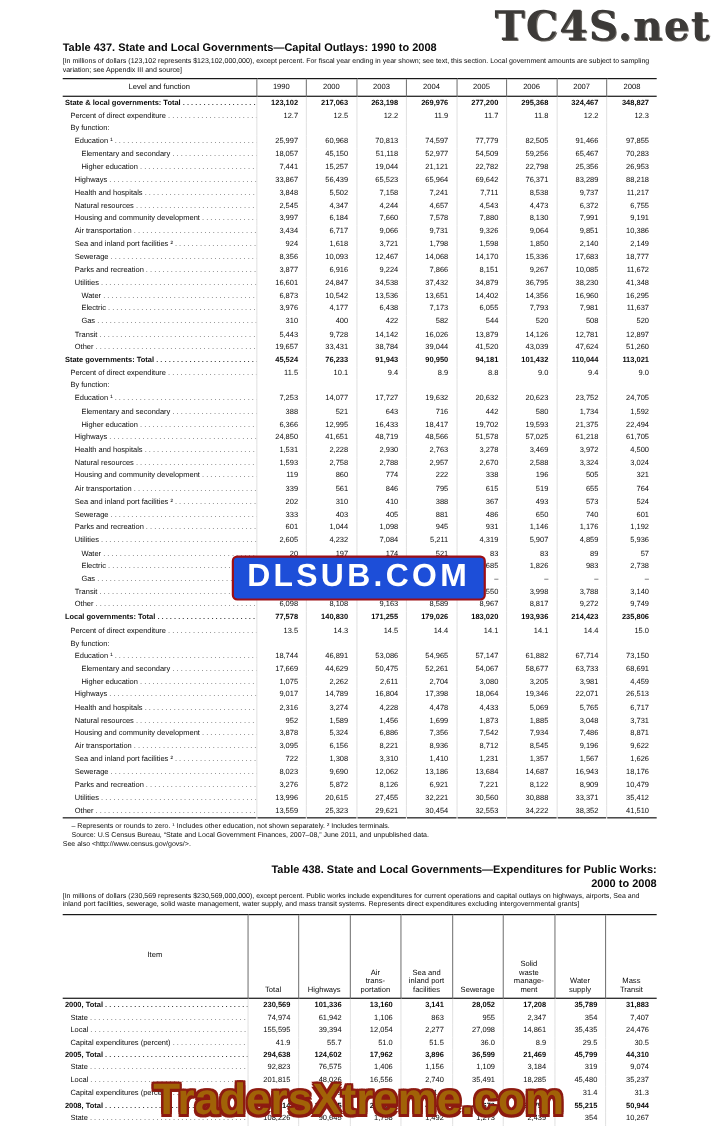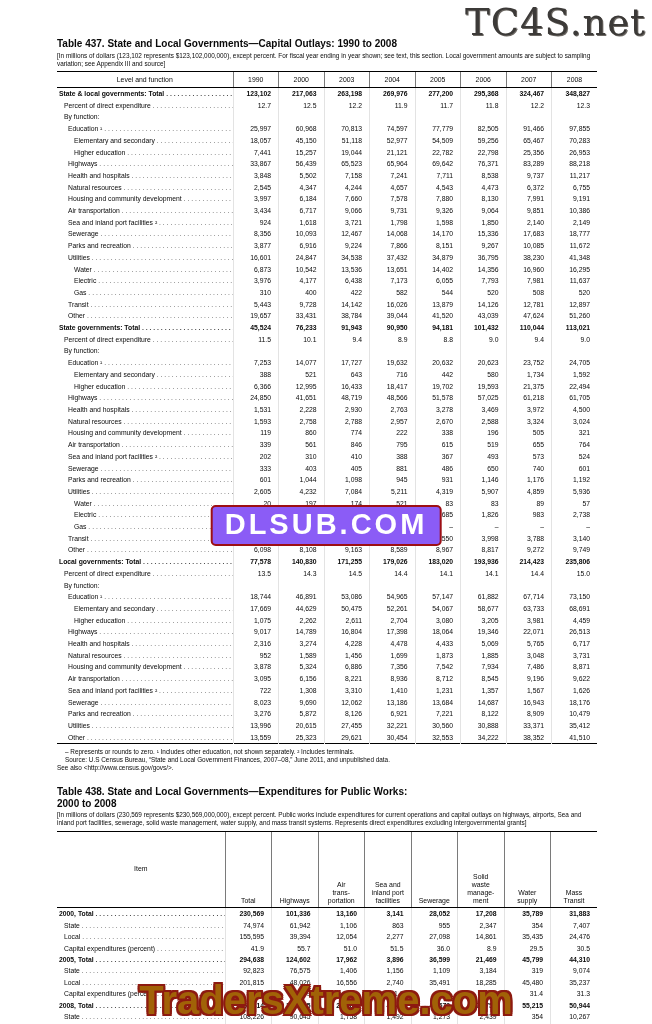--- a/index.html
+++ b/index.html
@@ -1,21 +1,21 @@
 <!DOCTYPE html>
 <html><head>
 <meta charset="utf-8">
 <style>
   html,body{margin:0;padding:0;}
   body{width:652px;height:1024px;position:relative;overflow:hidden;background:#ffffff;
        font-family:"Liberation Sans",sans-serif;color:#0a0a0a;}
   .page{position:absolute;inset:0;padding:6px 55px 0 57px;}
   .t-title{font-weight:700;font-size:10px;line-height:12px;}
   #title437{margin-top:32px;}
-  #title438{margin-top:14px;white-space:pre-line;line-height:11.5px;}
+  #title438{margin-top:14px;white-space:pre-line;line-height:11.5px;text-align:right;}
   .t-note{margin-top:2px;font-size:6.4px;line-height:7.5px;}
   table{width:100%;border-collapse:collapse;table-layout:fixed;}
   .t437{margin-top:4px;font-size:6.8px;border-bottom:1px solid #000;}
   .t437 thead th{border-top:1px solid #000;border-bottom:1px solid #000;font-weight:400;
                  height:13px;text-align:center;vertical-align:middle;font-size:6.9px;}
   .t437 thead th + th,.t438 thead th + th{border-left:1px solid #7a7a7a;}
   .t437 tbody td{line-height:9.7px;white-space:nowrap;}
   .t437 .c-label{width:176px;}
   .t437 .c-num{width:45.5px;}
   .num{text-align:right;padding-right:7px;}
@@ -27,23 +27,23 @@
   .fn{margin-top:4px;font-size:6.4px;line-height:8px;}
   .fn .ind{text-indent:8px;}
   .t438{margin-top:5px;font-size:6.8px;border-bottom:1px solid #000;}
   .t438 thead th{border-top:1px solid #000;border-bottom:1px solid #000;font-weight:400;
                  vertical-align:bottom;text-align:center;white-space:pre-line;line-height:8px;
                  padding-bottom:2px;height:72px;font-size:6.9px;}
   .t438 thead th.stub{vertical-align:middle;}
   .t438 tbody td{line-height:9.4px;white-space:nowrap;}
   .t438 .c-label{width:168px;}
   .t438 .c-num{width:46.5px;}
-  .wm-top{position:absolute;top:1px;right:6px;font-family:"DejaVu Serif",serif;font-weight:400;
+  .wm-top{position:absolute;top:1px;right:6px;font-family:"DejaVu Serif",serif;font-weight:700;
           font-size:37px;color:#3c3a38;letter-spacing:1px;text-shadow:1px 1px 0 #6b6762;}
-  .wm-mid{position:absolute;top:505px;left:50%;transform:translateX(-50%);background:#8b5cf6;
+  .wm-mid{position:absolute;top:505px;left:50%;transform:translateX(-50%);background:#1d4ed8;
           color:#fff;font-weight:800;font-size:29px;letter-spacing:3px;padding:1px 12px 3px;
           border-radius:5px;border:2px solid #9d0f15;}
   .wm-bottom{position:absolute;bottom:1px;left:50%;transform:translateX(-50%);font-weight:800;
              font-size:40px;color:#a16207;white-space:nowrap;
              text-shadow:2px 2px 0 #8d1a10,-2px -2px 0 #8d1a10,2px -2px 0 #8d1a10,-2px 2px 0 #8d1a10,
                          0 2px 0 #8d1a10,2px 0 0 #8d1a10,0 -2px 0 #8d1a10,-2px 0 0 #8d1a10;}
 </style>
 </head>
 <body>
 

